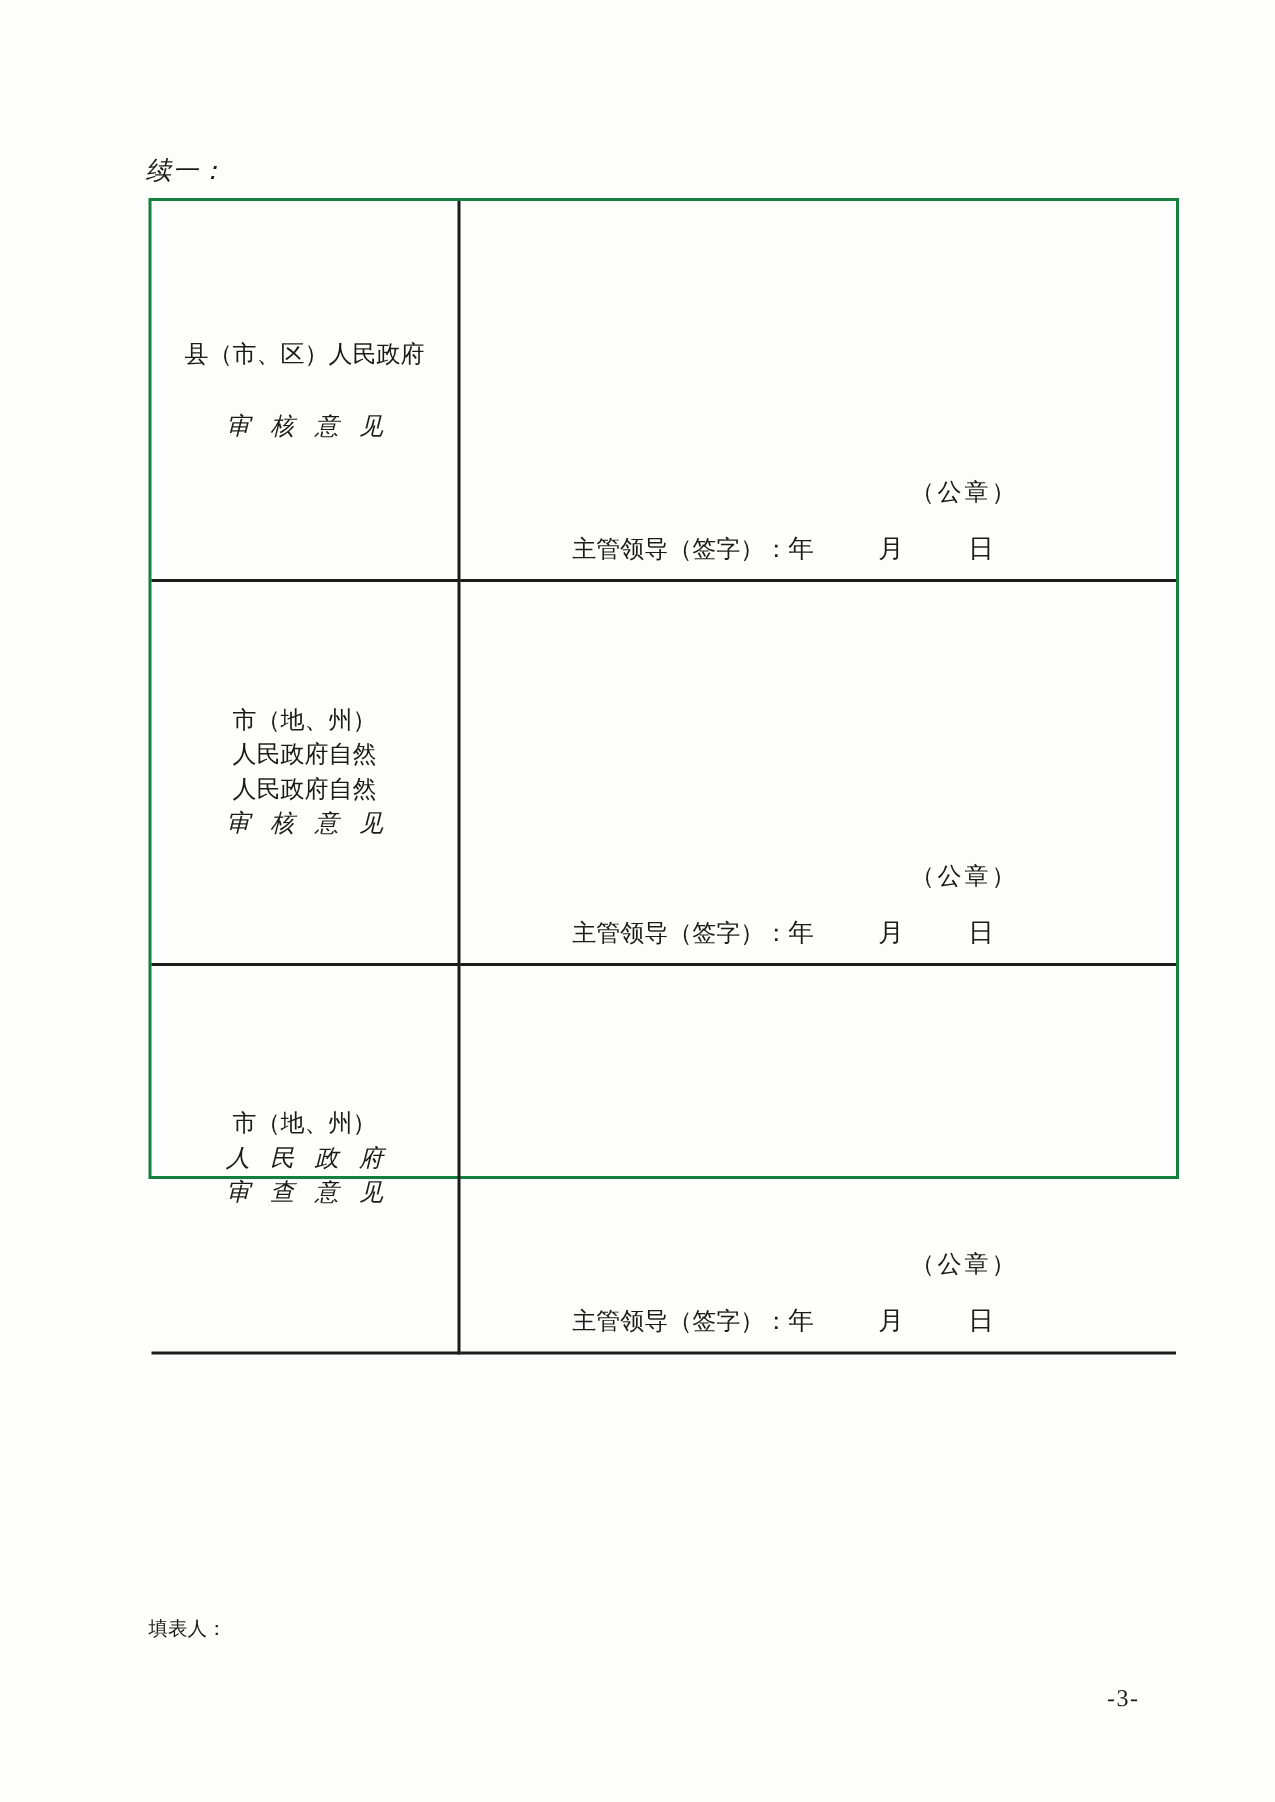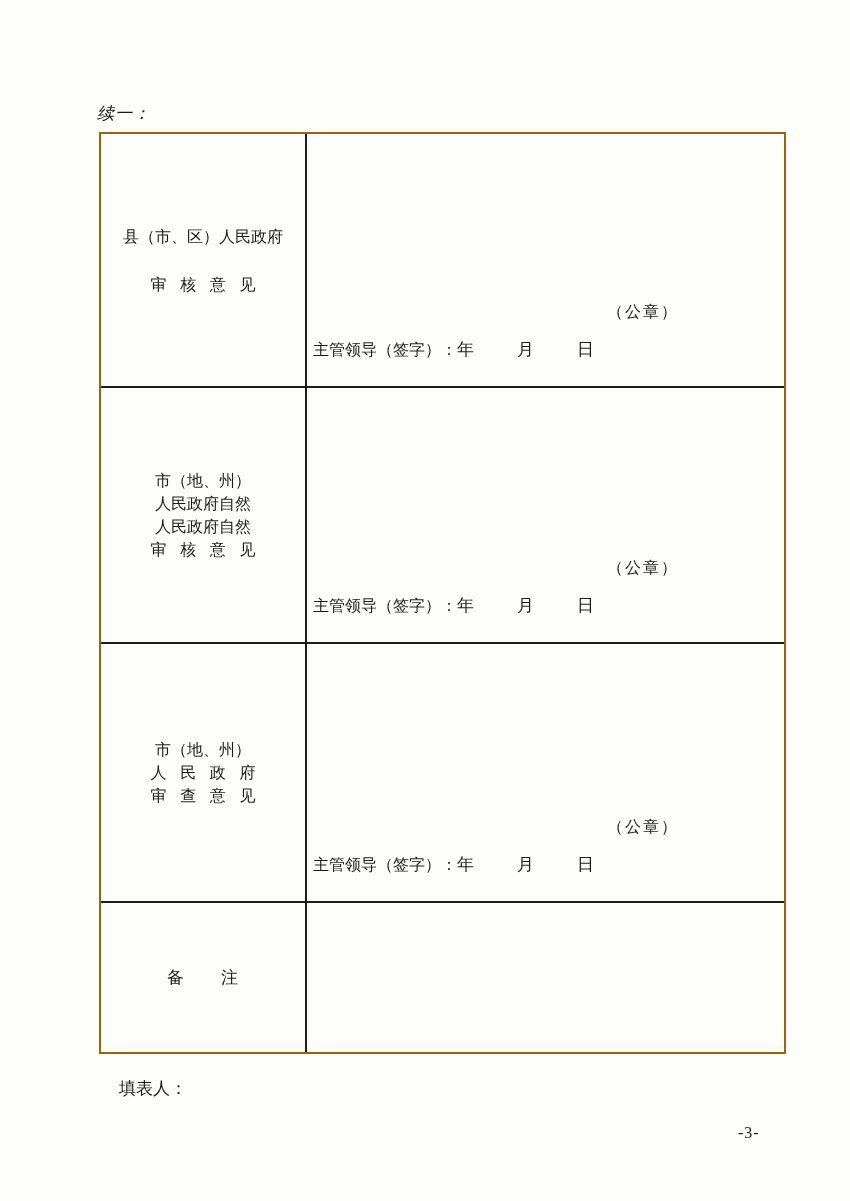--- a/index.html
+++ b/index.html
@@ -23,22 +23,22 @@
     font-size: 17px;
     letter-spacing: 1px;
     font-style: italic;
   }
 
   .form-table {
     position: absolute;
     left: 99px;
     top: 132px;
     width: 687px;
-    height: 922px;
-    border: 2px solid #a16207;
+    height: 654px;
+    border: 2px solid #15803d;
     box-sizing: border-box;
     display: grid;
     grid-template-columns: 206px 1fr;
     grid-template-rows: 254px 256px 259px 1fr;
   }
 
   .label-cell {
     border-right: 2px solid #1c1c1c;
     border-bottom: 2px solid #1c1c1c;
     display: flex;
@@ -48,58 +48,57 @@
     text-align: center;
     font-size: 16px;
     line-height: 23px;
   }
   .content-cell {
     border-bottom: 2px solid #1c1c1c;
     display: flex;
     flex-direction: column;
     justify-content: flex-end;
     box-sizing: border-box;
-    padding: 0 0 25px 6px;
+    padding: 0 0 9px 6px;
     font-size: 16px;
   }
   
   .label-cell.row1 { row-gap: 25px; }
 
   .label-line { white-space: pre; }
-  .spaced { letter-spacing: 0.3em; margin-right: -0.3em; }
+  .spaced { letter-spacing: 0.3em; margin-right: -0.3em; font-style: italic; }
 
   .seal-line {
     align-self: flex-end;
     margin-right: 105px;
     margin-bottom: 15px;
     letter-spacing: 2px;
   }
   .signature-line {
     display: flex;
-    justify-content: flex-start;
+    justify-content: center;
     align-items: baseline;
   }
   .signature-label {
     font-size: 16px;
   }
   .date-group {
     display: flex;
     column-gap: 43px;
     padding-right: 53px;
     font-size: 17px;
   }
 
   .remarks-label { font-size: 17px; letter-spacing: 1px; }
 
   .form-filler-label {
     position: absolute;
     left: 99px;
     top: 1077px;
-    font-size: 17px;
-    margin-left: 20px;
+    font-size: 13px;
   }
   .page-number {
     position: absolute;
     left: 738px;
     top: 1124px;
     font-size: 16px;
     letter-spacing: 1px;
   }
 </style>
 </head>
@@ -153,22 +152,19 @@
     <div class="signature-line">
       <span class="signature-label">主管领导（签字）：</span>
       <span class="date-group">
         <span>年</span>
         <span>月</span>
         <span>日</span>
       </span>
     </div>
   </div>
 
-  <div class="label-cell last-row" style="border-bottom:none;">
-    <div class="label-line remarks-label">备　　注</div>
-  </div>
   <div class="content-cell" style="border-bottom:none;"></div>
 
 </div>
 
 <div class="form-filler-label">填表人：</div>
 
 <div class="page-number">-3-</div>
 
 </body></html>

